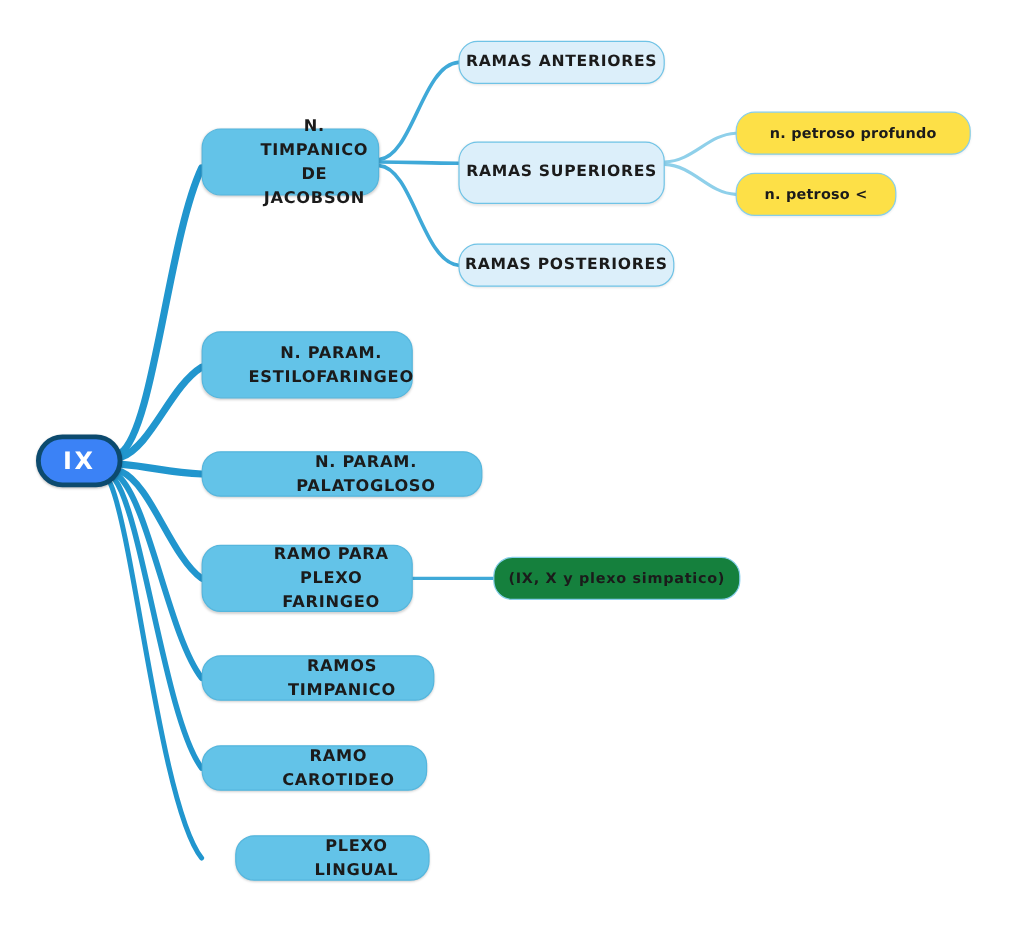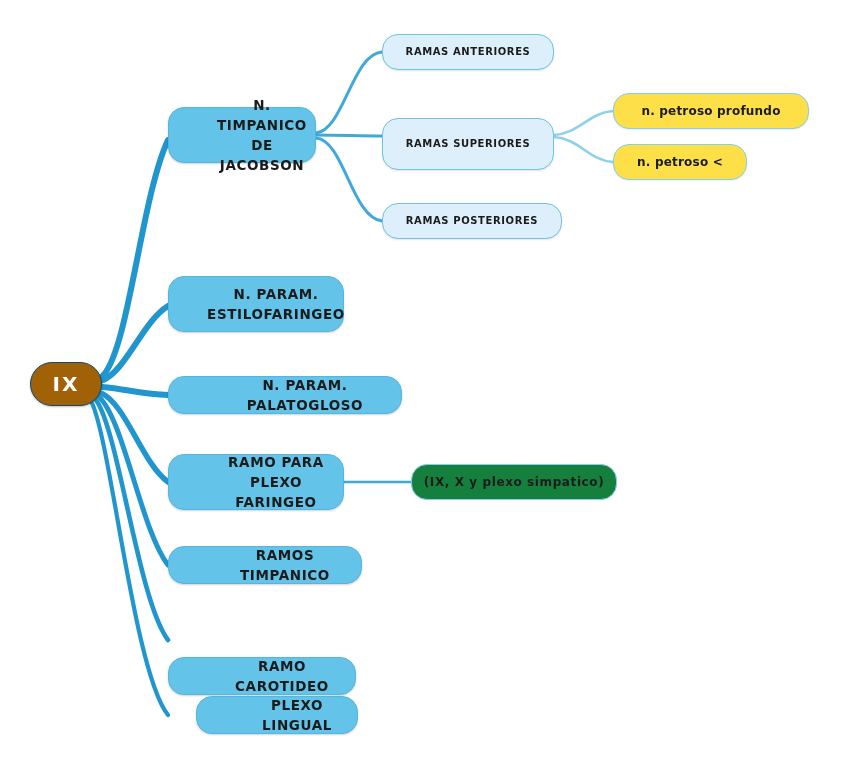--- a/index.html
+++ b/index.html
@@ -19,22 +19,22 @@
     display:flex;
     align-items:center;
     justify-content:center;
     text-align:center;
     white-space:pre-line;
     letter-spacing:0.6px;
   }
 
   
   .node.root{
-    background:#a16207;
-    border:1px solid #0c4a6e;
+    background:#3b82f6;
+    border:4px solid #0c4a6e;
     border-radius:22px;
     color:#ffffff;
     font-weight:bold;
     font-size:20px;
     letter-spacing:2px;
     box-shadow:0 1px 2px rgba(0,0,0,.25);
   }
 
   
   .node.lvl1{
@@ -49,21 +49,21 @@
     padding-left:40px;
   }
 
   
   .node.lvl2{
     background:#DCEFFA;
     border:1.6px solid #6FC3E6;
     border-radius:16px;
     color:#1b1b1b;
     font-weight:bold;
-    font-size:10px;
+    font-size:13px;
     line-height:16px;
     box-shadow:0 1px 2px rgba(0,0,0,.10);
   }
 
   
   .node.lvl3{
     background:#fde047;
     border:1.6px solid #86CEEA;
     border-radius:16px;
     color:#1b1b1b;
@@ -138,21 +138,21 @@
 
   <div class="node lvl1" style="left:168px;top:454px;width:176px;height:56px;">
     <span>RAMO PARA
 PLEXO FARINGEO</span>
   </div>
 
   <div class="node lvl1" style="left:168px;top:546px;width:194px;height:38px;">
     <span>RAMOS TIMPANICO</span>
   </div>
 
-  <div class="node lvl1" style="left:168px;top:621px;width:188px;height:38px;margin-top:36px;">
+  <div class="node lvl1" style="left:168px;top:621px;width:188px;height:38px;">
     <span>RAMO CAROTIDEO</span>
   </div>
 
   <div class="node lvl1" style="left:168px;top:696px;width:162px;height:38px;margin-left:28px;">
     <span>PLEXO LINGUAL</span>
   </div>
 
   <div class="node lvl2" style="left:382px;top:34px;width:172px;height:36px;">
     <span>RAMAS ANTERIORES</span>
   </div>

